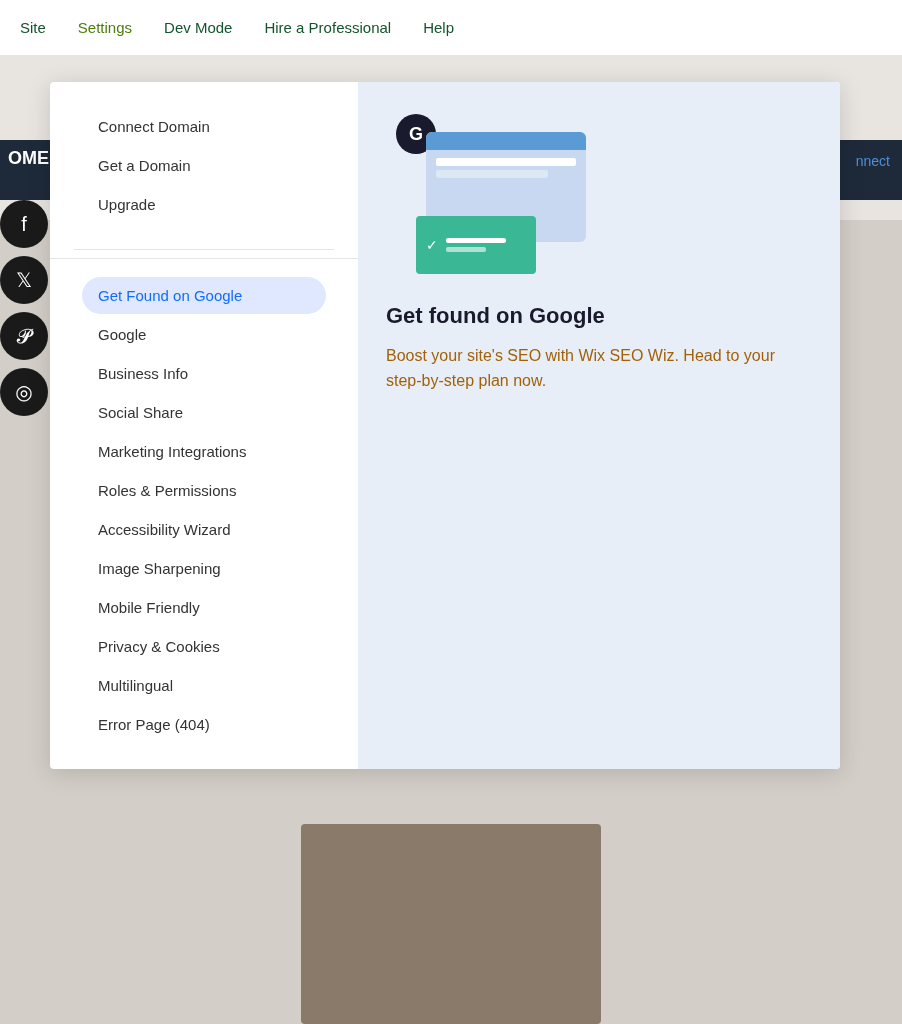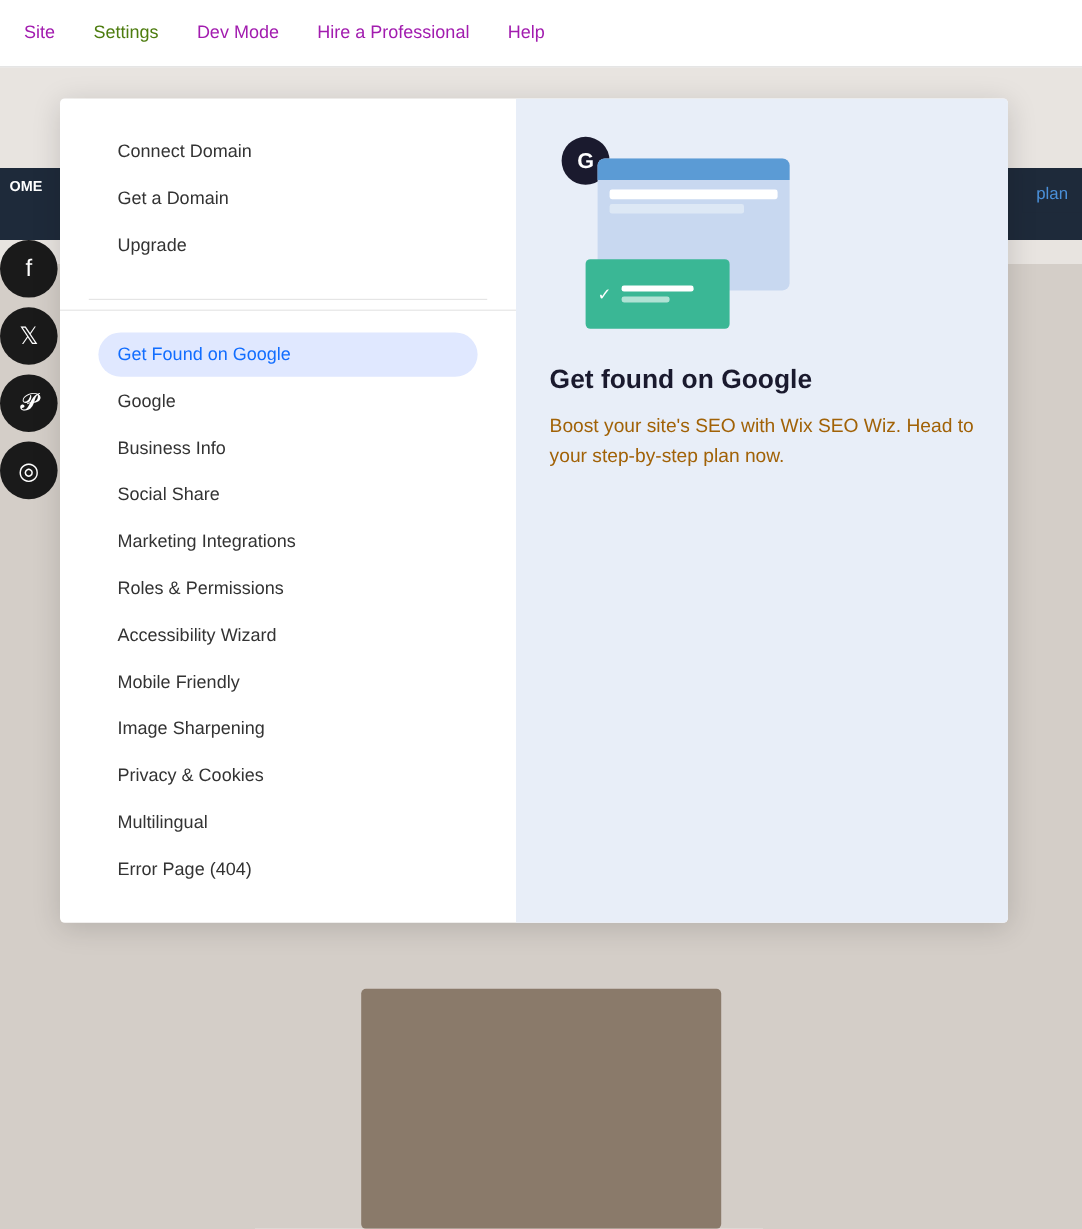--- a/index.html
+++ b/index.html
@@ -29,21 +29,21 @@
       display: flex;
       align-items: center;
       padding: 0 20px;
       gap: 32px;
       border-bottom: 1px solid #e5e5e5;
       z-index: 10;
     }
 
     .nav-item {
       font-size: 15px;
-      color: #a21caf;
+      color: #14532d;
       cursor: pointer;
       padding: 4px 0;
     }
 
     .nav-item.active {
       color: #4d7c0f;
       font-weight: 400;
     }
 
     
@@ -90,21 +90,21 @@
       font-size: 14px;
       z-index: 6;
     }
 
     
     .home-text {
       position: absolute;
       left: 0;
       top: 148px;
       color: #fff;
-      font-size: 12px;
+      font-size: 18px;
       font-weight: 600;
       padding-left: 8px;
       z-index: 6;
     }
 
     
     .dropdown-container {
       position: absolute;
       top: 82px;
       left: 50px;
@@ -112,21 +112,21 @@
       background: #fff;
       border-radius: 4px;
       box-shadow: 0 4px 24px rgba(0,0,0,0.15);
       display: flex;
       z-index: 20;
       overflow: hidden;
     }
 
     
     .dropdown-left {
-      width: 380px;
+      width: 308px;
       padding: 24px 0;
     }
 
     .dropdown-section {
       padding: 0 24px 16px 24px;
     }
 
     .dropdown-section-bottom {
       padding: 16px 24px 0 24px;
       border-top: 1px solid #e5e5e5;
@@ -302,21 +302,21 @@
   <span class="nav-item active">Settings</span>
   <span class="nav-item">Dev Mode</span>
   <span class="nav-item">Hire a Professional</span>
   <span class="nav-item">Help</span>
 </nav>
 
 <div class="dark-banner"></div>
 
 <div class="home-text">OME</div>
 
-<div class="connect-btn">plan</div>
+<div class="connect-btn">nnect</div>
 
 <div class="social-sidebar">
   <div class="social-icon">f</div>
   <div class="social-icon">𝕏</div>
   <div class="social-icon">𝓟</div>
   <div class="social-icon">◎</div>
 </div>
 
 <div class="page-content">
   <div class="page-photo"></div>
@@ -335,22 +335,22 @@
     <div class="divider"></div>
 
     <div class="dropdown-section-bottom">
       <span class="menu-item selected">Get Found on Google</span>
       <span class="menu-item">Google</span>
       <span class="menu-item">Business Info</span>
       <span class="menu-item">Social Share</span>
       <span class="menu-item">Marketing Integrations</span>
       <span class="menu-item">Roles &amp; Permissions</span>
       <span class="menu-item">Accessibility Wizard</span>
+      <span class="menu-item">Image Sharpening</span>
       <span class="menu-item">Mobile Friendly</span>
-      <span class="menu-item">Image Sharpening</span>
       <span class="menu-item">Privacy &amp; Cookies</span>
       <span class="menu-item">Multilingual</span>
       <span class="menu-item">Error Page (404)</span>
     </div>
 
   </div>
 
   <div class="dropdown-right">
 
     <div class="google-illustration">

